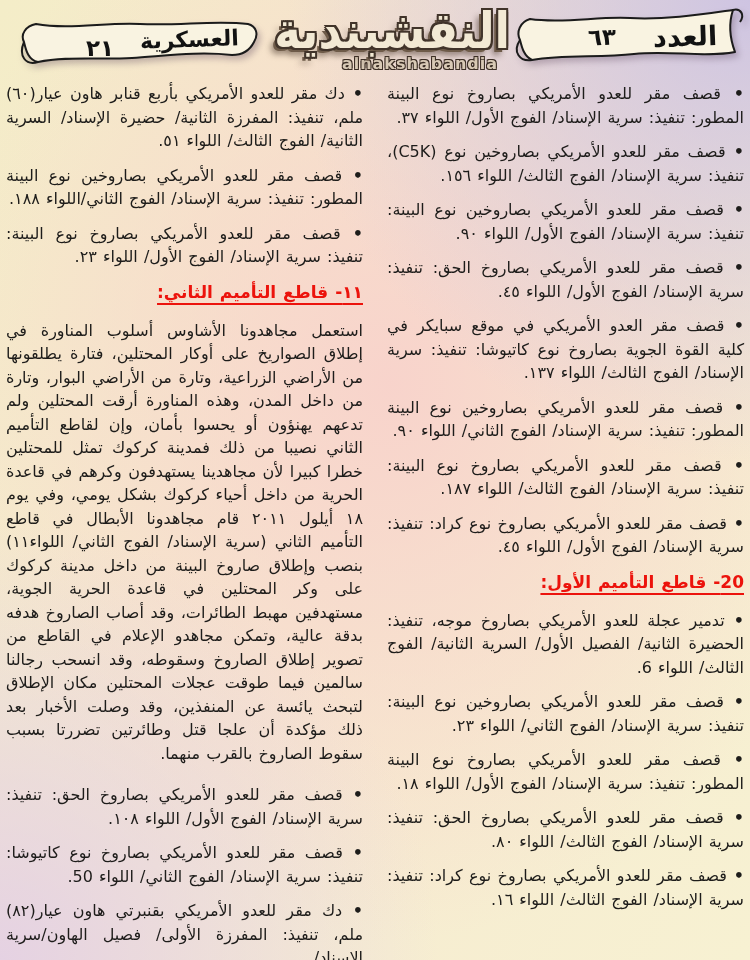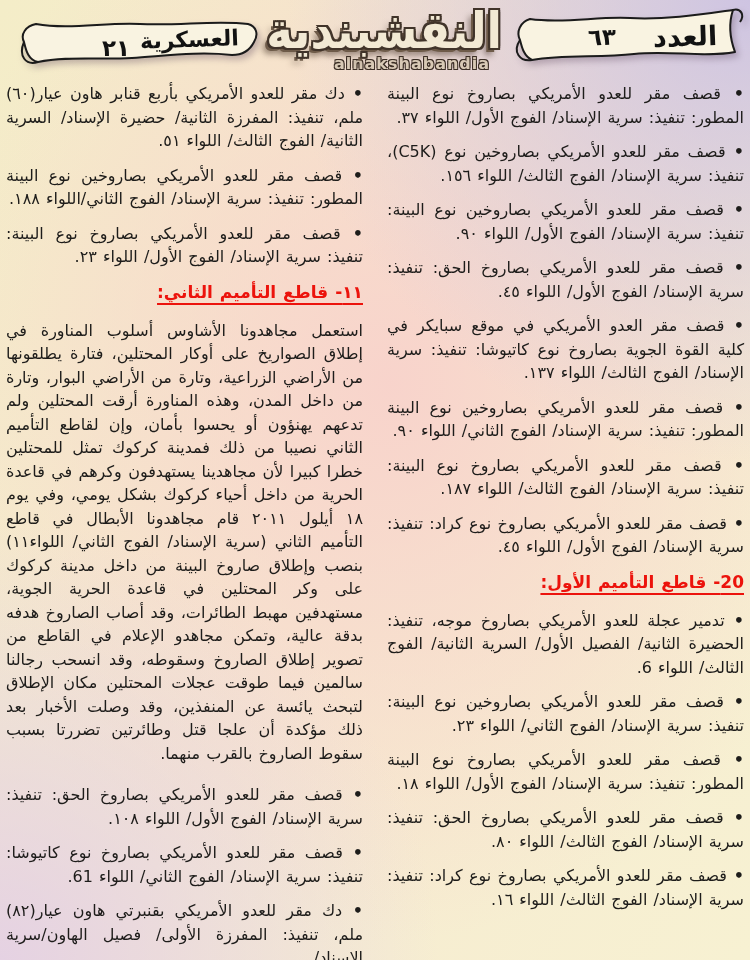--- a/index.html
+++ b/index.html
@@ -20,24 +20,24 @@
 
   
   header{ position:absolute; top:0; left:0; width:750px; height:80px; }
   .banner{ position:absolute; filter:drop-shadow(3px 4px 3px rgba(96,74,96,.35)); }
   .banner svg{ position:absolute; top:0; left:0; }
   .banner .btxt{ position:absolute; font-weight:bold; color:#121212; white-space:nowrap; }
   .banner-issue{ left:502px; top:6px; width:243px; height:62px; }
   .banner-issue .banner-label{ right:28px; top:15px; font-size:27px; transform:rotate(-2deg); }
   .banner-issue .banner-number{ left:86px; top:18px; font-size:23px; transform:rotate(-2deg); }
   .banner-section{ left:10px; top:14px; width:255px; height:60px; }
-  .banner-section .banner-number{ left:76px; top:21px; font-size:23px;margin-left:16px; }
+  .banner-section .banner-number{ left:76px; top:21px; font-size:23px; }
   .banner-section .banner-label{ left:130px; top:13px; font-size:22px; transform:rotate(-2deg); }
 
-  .logo{ position:absolute; left:276px; top:0; width:226px; height:80px; text-align:center; }
+  .logo{ position:absolute; left:284px; top:0; width:226px; height:80px; text-align:center; }
   .logo-ar{
     font-size:45px; font-weight:bold; line-height:62px; color:#f2e9d4;
     transform:scaleY(1.12);
     text-shadow:
       2px 2px 0 #41342a, -2px -2px 0 #41342a, 2px -2px 0 #41342a, -2px 2px 0 #41342a,
       0 2px 0 #41342a, 2px 0 0 #41342a, -2px 0 0 #41342a, 0 -2px 0 #41342a,
       -4px 4px 0 #6e5b49, -6px 6px 6px rgba(62,44,32,.55);
   }
   .logo-en{
     font-size:16px; font-weight:bold; letter-spacing:1px; color:#d9cab6;
@@ -115,18 +115,18 @@
         <div class="item bullet">قصف مقر للعدو الأمريكي بصاروخ الحق: تنفيذ: سرية الإسناد/ الفوج الثالث/ اللواء ٨٠.</div>
         <div class="item bullet">قصف مقر للعدو الأمريكي بصاروخ نوع كراد: تنفيذ: سرية الإسناد/ الفوج الثالث/ اللواء ١٦.</div>
       </section>
     <section class="col">
         <div class="item bullet">دك مقر للعدو الأمريكي بأربع قنابر هاون عيار(٦٠) ملم، تنفيذ: المفرزة الثانية/ حضيرة الإسناد/ السرية الثانية/ الفوج الثالث/ اللواء ٥١.</div>
         <div class="item bullet">قصف مقر للعدو الأمريكي بصاروخين نوع البينة المطور: تنفيذ: سرية الإسناد/ الفوج الثاني/اللواء ١٨٨.</div>
         <div class="item bullet">قصف مقر للعدو الأمريكي بصاروخ نوع البينة: تنفيذ: سرية الإسناد/ الفوج الأول/ اللواء ٢٣.</div>
         <div class="item heading">١١- قاطع التأميم الثاني:</div>
         <div class="item paragraph">استعمل مجاهدونا الأشاوس أسلوب المناورة في إطلاق الصواريخ على أوكار المحتلين، فتارة يطلقونها من الأراضي الزراعية، وتارة من الأراضي البوار، وتارة من داخل المدن، وهذه المناورة أرقت المحتلين ولم تدعهم يهنؤون أو يحسوا بأمان، وإن لقاطع التأميم الثاني نصيبا من ذلك فمدينة كركوك تمثل للمحتلين خطرا كبيرا لأن مجاهدينا يستهدفون وكرهم في قاعدة الحرية من داخل أحياء كركوك بشكل يومي، وفي يوم ١٨ أيلول ٢٠١١ قام مجاهدونا الأبطال في قاطع التأميم الثاني (سرية الإسناد/ الفوج الثاني/ اللواء١١) بنصب وإطلاق صاروخ البينة من داخل مدينة كركوك على وكر المحتلين في قاعدة الحرية الجوية، مستهدفين مهبط الطائرات، وقد أصاب الصاروخ هدفه بدقة عالية، وتمكن مجاهدو الإعلام في القاطع من تصوير إطلاق الصاروخ وسقوطه، وقد انسحب رجالنا سالمين فيما طوقت عجلات المحتلين مكان الإطلاق لتبحث يائسة عن المنفذين، وقد وصلت الأخبار بعد ذلك مؤكدة أن علجا قتل وطائرتين تضررتا بسبب سقوط الصاروخ بالقرب منهما.</div>
         <div class="item bullet">قصف مقر للعدو الأمريكي بصاروخ الحق: تنفيذ: سرية الإسناد/ الفوج الأول/ اللواء ١٠٨.</div>
-        <div class="item bullet">قصف مقر للعدو الأمريكي بصاروخ نوع كاتيوشا: تنفيذ: سرية الإسناد/ الفوج الثاني/ اللواء 61.</div>
+        <div class="item bullet">قصف مقر للعدو الأمريكي بصاروخ نوع كاتيوشا: تنفيذ: سرية الإسناد/ الفوج الثاني/ اللواء 50.</div>
         <div class="item bullet">دك مقر للعدو الأمريكي بقنبرتي هاون عيار(٨٢) ملم، تنفيذ: المفرزة الأولى/ فصيل الهاون/سرية الإسناد/</div>
       </section>
   </main>
 
 </div>
 
 </body></html>

